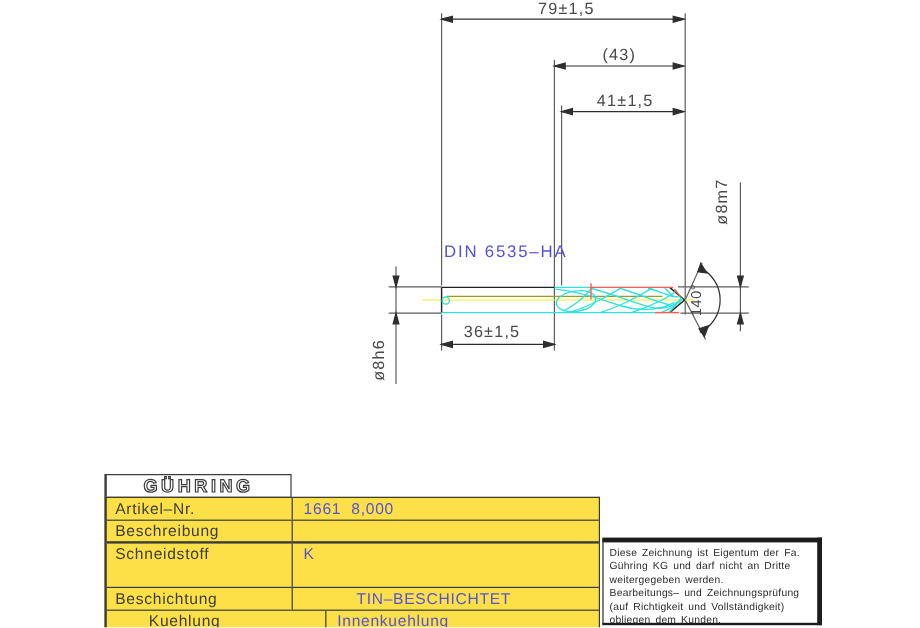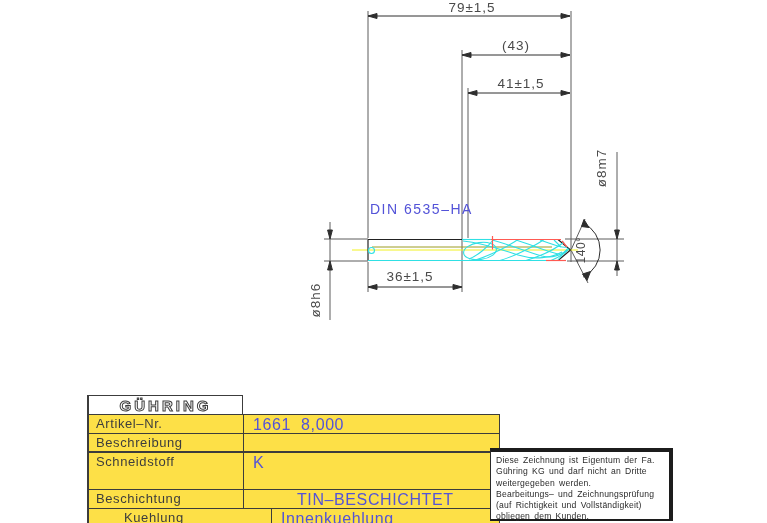--- a/index.html
+++ b/index.html
@@ -22,25 +22,25 @@
            border:1px solid #3c3c3c;border-left-width:2px;border-bottom-width:2px;background:#fde047;}
   .dt-row{display:flex;box-sizing:border-box;border-bottom:1px solid #3c3c3c;}
   .dt-row:nth-child(1){height:19px;}
   .dt-row:nth-child(2){height:19px;border-bottom-width:2px;}
   .dt-row:nth-child(3){height:37px;}
   .dt-row:nth-child(4){height:19px;gap:44px;}
   .dt-row:nth-child(5){height:17px;padding-left:28px;}
   .dt-row:nth-child(6){height:13px;border-bottom:none;}
   .dt-label{width:155px;box-sizing:border-box;border-right:1px solid #3c3c3c;
             font-size:13px;color:#3d3d3d;letter-spacing:0.6px;padding:1px 0 0 7px;overflow:hidden;}
-  .dt-value{flex:1;font-size:16px;color:#5353d8;letter-spacing:0.6px;padding:1px 0 0 9px;
+  .dt-value{flex:1;font-size:13px;color:#5353d8;letter-spacing:0.6px;padding:1px 0 0 9px;
             white-space:pre;overflow:hidden;}
 
   
-  .notebox{position:absolute;left:490px;top:448px;width:183px;height:73px;box-sizing:border-box;
+  .notebox{position:absolute;left:502px;top:448px;width:183px;height:73px;box-sizing:border-box;
            background:#fff;border:1px solid #2b2b2b;border-top:4px solid #1c1c1c;
            border-right:4px solid #1c1c1c;border-bottom:2px solid #1c1c1c;
            padding:3px 2px 0 5px;}
   .noteline{font-size:8.6px;line-height:11.3px;color:#2b2b2b;white-space:nowrap;
             letter-spacing:0.2px;word-spacing:1.5px;}
 </style>
 </head>
 <body>
 
 <div class="canvas">

